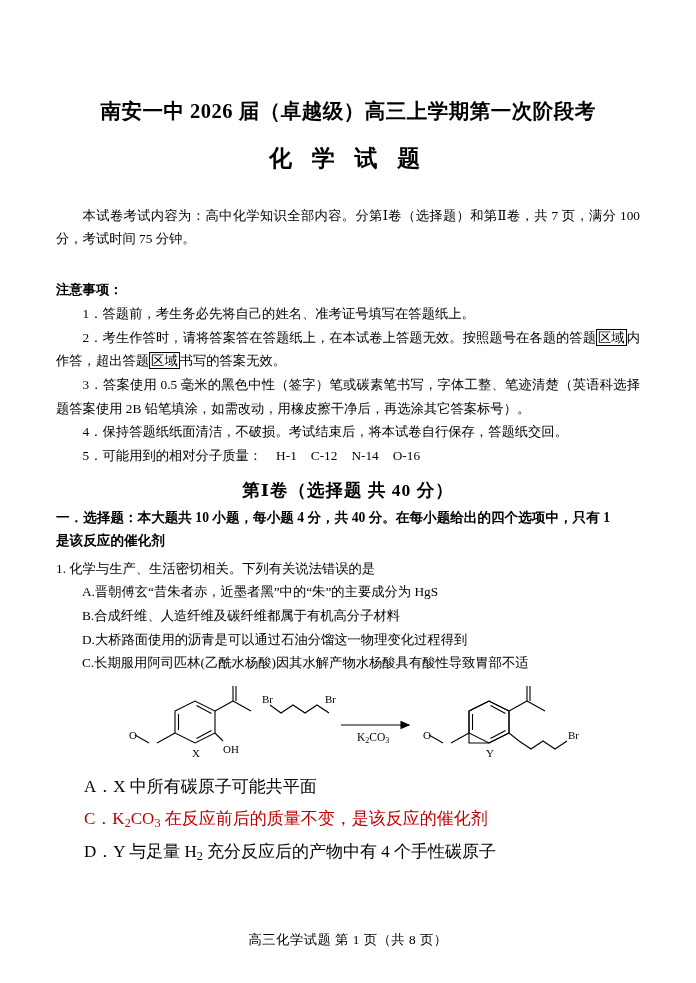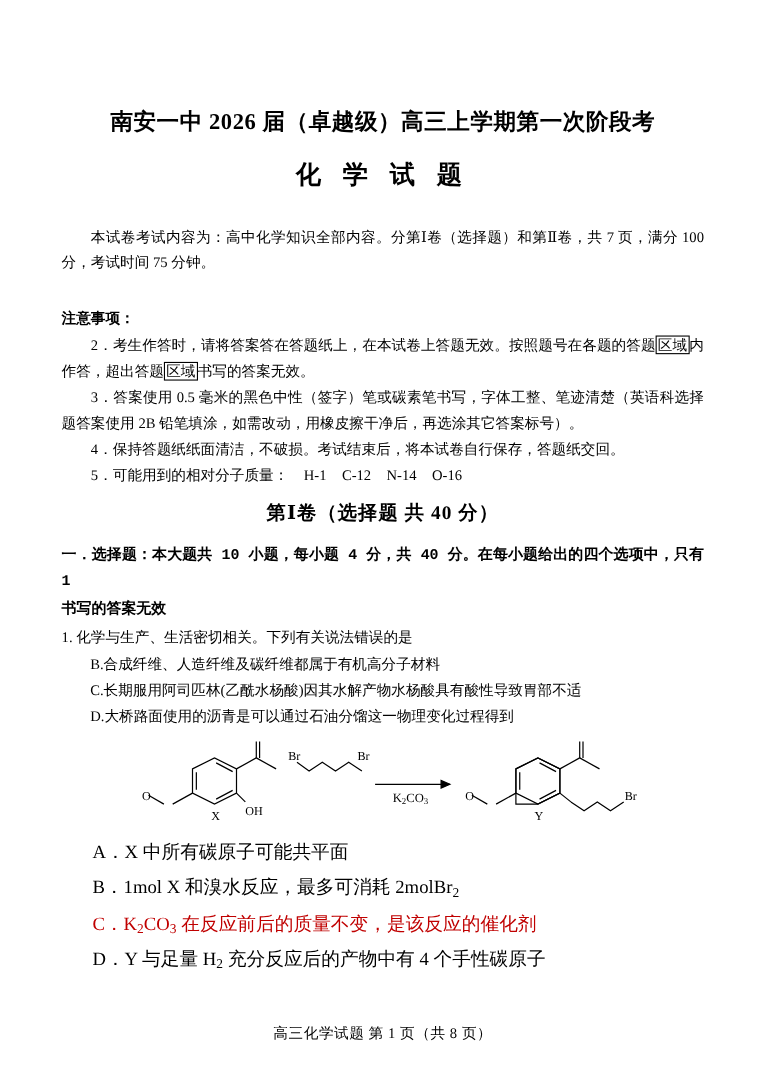--- a/index.html
+++ b/index.html
@@ -73,23 +73,22 @@
     text-align: center;
     font-size: 17.5px;
     font-weight: bold;
     margin-top: 10px;
     letter-spacing: 1px;
   }
   .q-head {
     font-size: 13.6px;
     font-weight: bold;
     line-height: 1.72;
-    margin-top: 16px;
+    margin-top: 4px;
     text-align: justify;
-    font-family: Liberation Mono, monospace;
   }
   .q-head-cont {
     font-size: 13.6px;
     font-weight: bold;
     line-height: 1.72;
   }
   .question {
     font-size: 13.3px;
     line-height: 1.78;
     margin-top: 4px;
@@ -130,40 +129,42 @@
 <body>
 
 <div class="page">
 
   <div class="title-main">南安一中 2026 届（卓越级）高三上学期第一次阶段考</div>
   <div class="title-sub">化 学 试 题</div>
 
   <div class="intro">本试卷考试内容为：高中化学知识全部内容。分第Ⅰ卷（选择题）和第Ⅱ卷，共 7 页，满分 100 分，考试时间 75 分钟。</div>
 
   <div class="notice-title">注意事项：</div>
+  <div class="notice-item">1．答题前，考生务必先将自己的姓名、准考证号填写在答题纸上。</div>
   <div class="notice-item">2．考生作答时，请将答案答在答题纸上，在本试卷上答题无效。按照题号在各题的答题<span class="boxed">区域</span>内作答，超出答题<span class="boxed">区域</span>书写的答案无效。</div>
   <div class="notice-item">3．答案使用 0.5 毫米的黑色中性（签字）笔或碳素笔书写，字体工整、笔迹清楚（英语科选择题答案使用 2B 铅笔填涂，如需改动，用橡皮擦干净后，再选涂其它答案标号）。</div>
   <div class="notice-item">4．保持答题纸纸面清洁，不破损。考试结束后，将本试卷自行保存，答题纸交回。</div>
 
   <div class="mass-line">
     <span>5．可能用到的相对分子质量：</span><span class="gap"></span><span>H-1</span><span class="gap"></span><span>C-12</span><span class="gap"></span><span>N-14</span><span class="gap"></span><span>O-16</span>
   </div>
 
   <div class="section-heading">第Ⅰ卷（选择题    共 40 分）</div>
 
   <div class="q-head">一．选择题：本大题共 10 小题，每小题 4 分，共 40 分。在每小题给出的四个选项中，只有 1</div>
-  <div class="q-head-cont">书写的答案无效</div>
+  <div class="q-head-cont">是该反应的催化剂</div>
 
   <div class="question">
     <span>1.</span>
     <span>化学与生产、生活密切相关。下列有关说法错误的是</span>
   </div>
+  <div class="opt">A.晋朝傅玄“昔朱者赤，近墨者黑”中的“朱”的主要成分为 HgS</div>
   <div class="opt">B.合成纤维、人造纤维及碳纤维都属于有机高分子材料</div>
+  <div class="opt">D.大桥路面使用的沥青是可以通过石油分馏这一物理变化过程得到</div>
   <div class="opt">C.长期服用阿司匹林(乙酰水杨酸)因其水解产物水杨酸具有酸性导致胃部不适</div>
-  <div class="opt">D.大桥路面使用的沥青是可以通过石油分馏这一物理变化过程得到</div>
 
 
   <div class="scheme">
     <svg width="470" height="82" viewBox="0 0 470 82">
       <g stroke="#000" stroke-width="1.1" fill="none">
 
         <polygon points="62,28 82,18 102,28 102,50 82,60 62,50"></polygon>
         <line x1="65.5" y1="31" x2="65.5" y2="47"></line>
         <line x1="83.5" y1="22.5" x2="98.5" y2="30.5"></line>
         <line x1="98.5" y1="47.5" x2="83.5" y2="55.5"></line>
@@ -208,18 +209,17 @@
         <text x="377" y="74" text-anchor="middle">Y</text>
         <text x="455" y="56">Br</text>
         <text x="212" y="20">Br</text>
         <text x="149" y="20">Br</text>
         <text x="244" y="58" font-size="11.5">K<tspan font-size="8" dy="2">2</tspan><tspan dy="-2">CO</tspan><tspan font-size="8" dy="2">3</tspan></text>
       </g>
     </svg>
   </div>
 
   <div class="opt-wide">A．X 中所有碳原子可能共平面</div>
-  <div class="opt-wide">B．1mol X 和溴水反应，最多可消耗 2molBr<sub>2</sub></div>
   <div class="opt-wide opt-red">C．K<sub>2</sub>CO<sub>3</sub> 在反应前后的质量不变，是该反应的催化剂</div>
   <div class="opt-wide">D．Y 与足量 H<sub>2</sub> 充分反应后的产物中有 4 个手性碳原子</div>
 
   <div class="footer">高三化学试题  第 1 页（共 8 页）</div>
 </div>
 
 </body></html>

